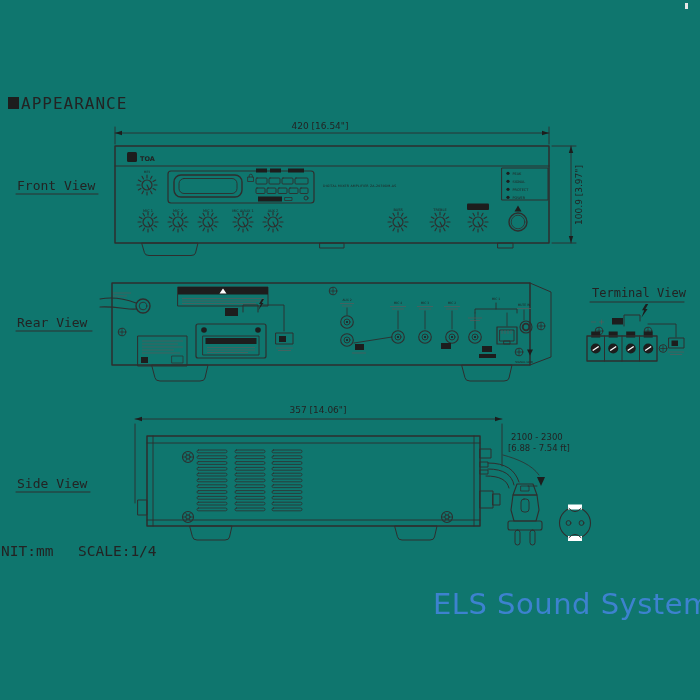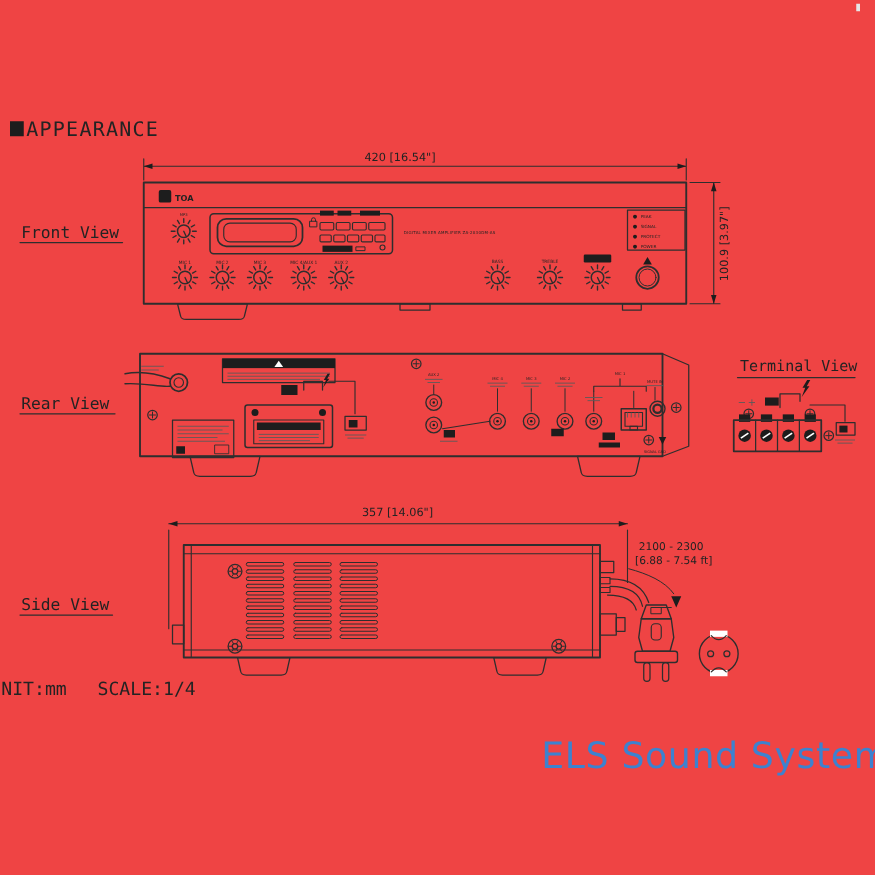--- a/index.html
+++ b/index.html
@@ -1,16 +1,16 @@
 <!DOCTYPE html>
 <html><head>
 <meta charset="utf-8">
 <style>
   html,body{margin:0;padding:0;background:#ffffff;}
-  .canvas{position:relative;width:700px;height:700px;background:#ef4444;overflow:hidden;}
+  .canvas{position:relative;width:700px;height:700px;background:#0f766e;overflow:hidden;}
   svg{position:absolute;left:0;top:0;}
   .ln{stroke:#2e2e2e;fill:none;stroke-linecap:round;stroke-linejoin:round;}
   .fl{fill:#1d1d1d;stroke:none;}
   .micro{stroke:#5a5a5a;stroke-width:0.7;fill:none;}
   text{fill:#232323;font-family:"DejaVu Sans","Liberation Sans",sans-serif;}
   .mono{font-family:"DejaVu Sans Mono",monospace;}
   .mid{text-anchor:middle;}
   .bold{font-weight:bold;}
   .blue{fill:#3d82cf;}
 </style>

